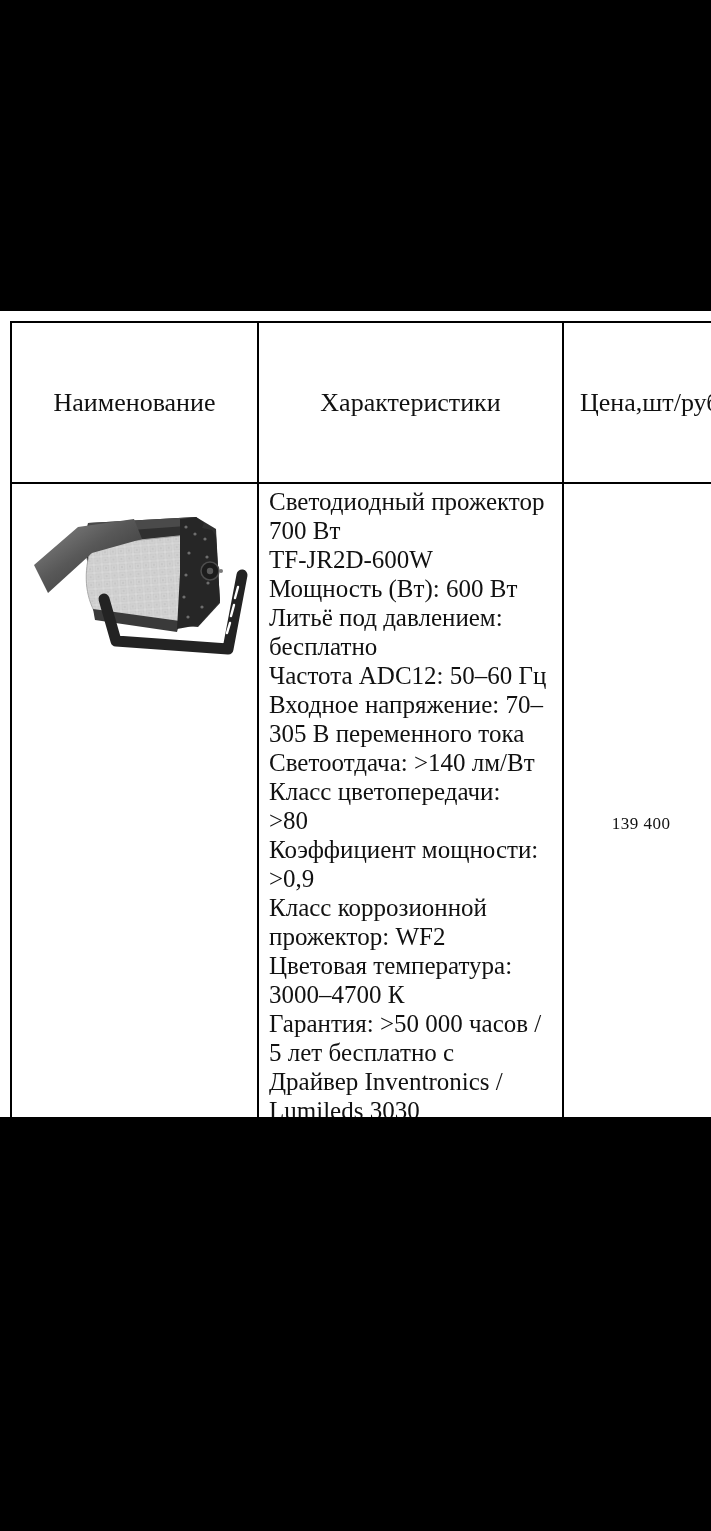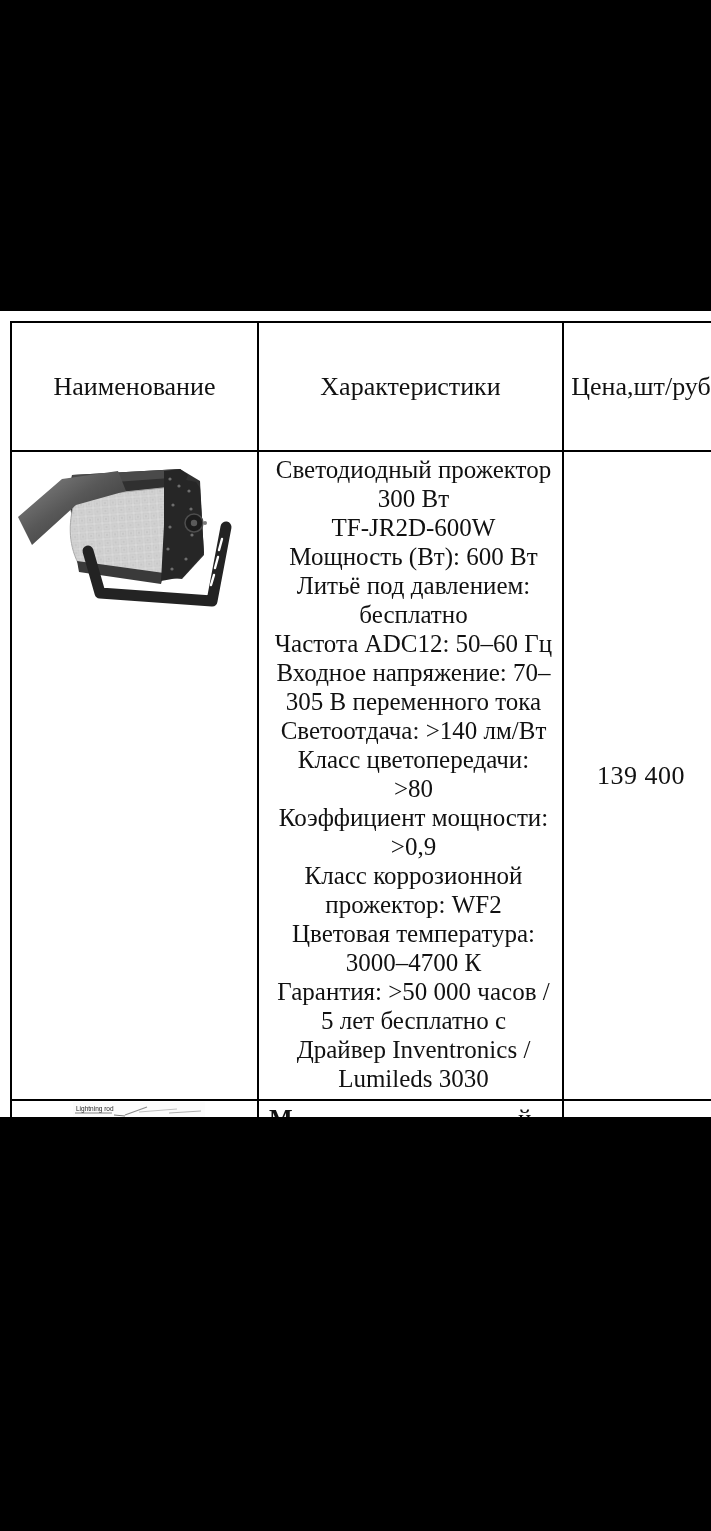--- a/index.html
+++ b/index.html
@@ -15,33 +15,33 @@
   .doc-area{
     position:absolute;top:311px;left:0;width:711px;height:806px;
     background:#fff;overflow:hidden;
   }
   table.price-table{
     position:absolute;left:10px;top:10px;
     border-collapse:collapse;table-layout:fixed;width:708px;
     font-family:"Liberation Serif","DejaVu Serif",serif;
   }
   .price-table th,.price-table td{
-    border:2px solid #000;padding:0;vertical-align:top;overflow:hidden;
+    border:2px solid #000;padding:16px;vertical-align:top;overflow:hidden;
   }
   .price-table thead th{
     height:127px;font-weight:400;font-size:26px;
     text-align:center;vertical-align:middle;white-space:nowrap;
   }
   td.cell-product{height:647px;}
   td.cell-chars{padding:3px 4px 0 10px;}
   .char-line{
-    font-size:25px;line-height:29px;white-space:nowrap;text-align:center;
+    font-size:25px;line-height:29px;white-space:nowrap;
   }
   td.cell-price{vertical-align:middle;text-align:center;}
-  .price-value{font-size:26px;letter-spacing:0.5px;}
+  .price-value{font-size:17px;letter-spacing:0.5px;}
   .floodlight-wrap{margin:13px 0 0 6px;width:225px;height:145px;}
   tr.row-partial td{height:56px;}
   .thumb-wrap{margin:1px 0 0 61px;width:132px;height:50px;}
   .partial-chars{position:relative;height:56px;}
   .frag{
     position:absolute;top:3px;font-size:25px;line-height:29px;font-weight:700;
   }
   .frag-start{left:10px;}
   .frag-mid{left:259px;font-weight:400;}
 </style>
@@ -106,21 +106,21 @@
               <g stroke="#ffffff" stroke-width="2.4" stroke-linecap="round">
                 <path d="M204,74 L201,85"></path>
                 <path d="M200,92 L197,103"></path>
                 <path d="M196,110 L193,120"></path>
               </g>
             </svg>
           </div>
         </td>
         <td class="cell-chars">
           <div class="char-line">Светодиодный прожектор</div>
-          <div class="char-line">300 Вт</div>
+          <div class="char-line">700 Вт</div>
           <div class="char-line">TF-JR2D-600W</div>
           <div class="char-line">Мощность (Вт): 600 Вт</div>
           <div class="char-line">Литьё под давлением:</div>
           <div class="char-line">бесплатно</div>
           <div class="char-line">Частота ADC12: 50–60 Гц</div>
           <div class="char-line">Входное напряжение: 70–</div>
           <div class="char-line">305 В переменного тока</div>
           <div class="char-line">Светоотдача: &gt;140 лм/Вт</div>
           <div class="char-line">Класс цветопередачи:</div>
           <div class="char-line">&gt;80</div>

